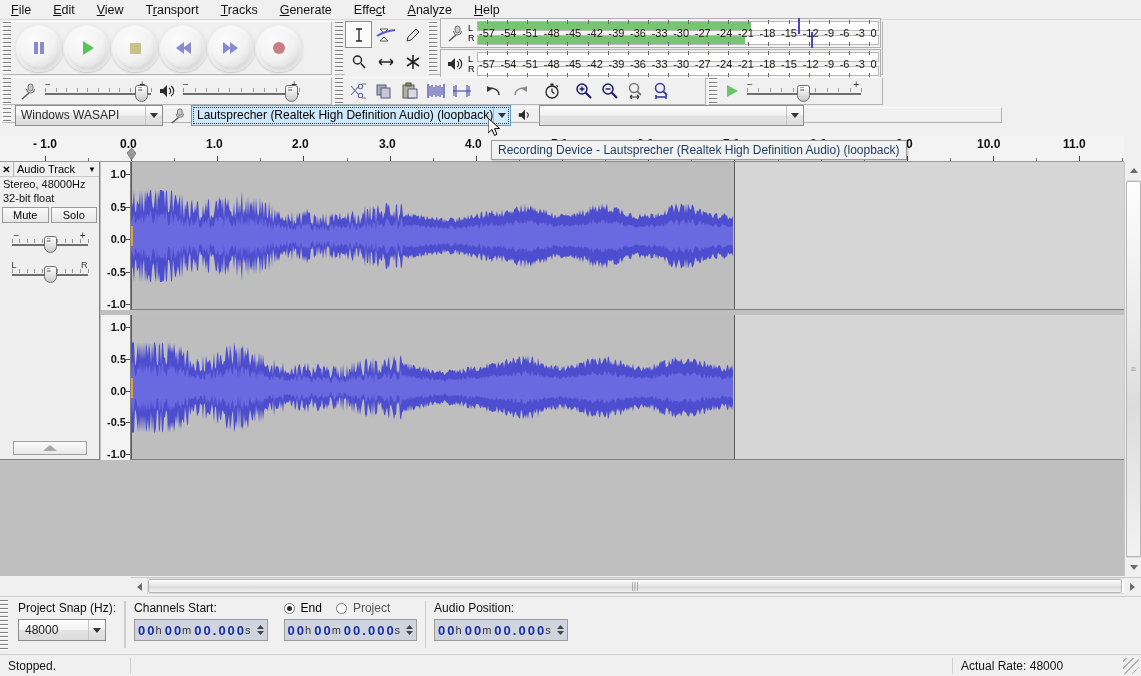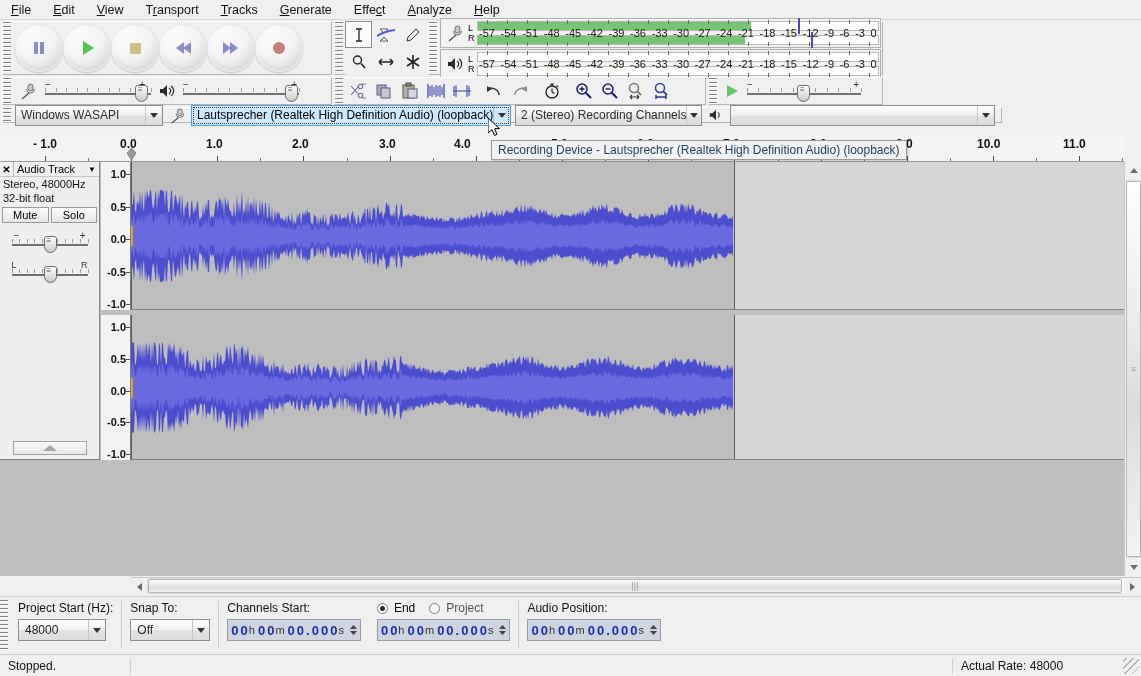--- a/index.html
+++ b/index.html
@@ -705,26 +705,20 @@
           <path d="M7.5 7 a4 4 0 0 0 8 0" fill="none" stroke="#555" stroke-width="0.9"></path>
           <path d="M10 11 L3 17" stroke="#555" stroke-width="1.4"></path>
         </svg>
       </div>
       <div class="combo focused" style="width:320px;">
         <span>Lautsprecher (Realtek High Definition Audio) (loopback)</span>
         <span class="arrow">
             <i class="caret-down"></i>
           </span>
       </div>
-      <div class="combo" style="width:187px;">
-        <span>2 (Stereo) Recording Channels</span>
-        <span class="arrow">
-            <i class="caret-down"></i>
-          </span>
-      </div>
       <div class="meter-icon" style="width:20px;">
         <svg width="16" height="16" viewBox="0 0 18 18">
           <polygon points="2,7 5,7 9,3 9,15 5,11 2,11" fill="#2b2b2b"></polygon>
           <path d="M11 6 a3.5 3.5 0 0 1 0 6" fill="none" stroke="#2b2b2b" stroke-width="1.2"></path>
         </svg>
       </div>
       <div class="combo" style="width:265px;">
         <span class="arrow">
             <i class="caret-down"></i>
           </span>
@@ -742,21 +736,21 @@
       <div class="maj" style="left: 217px;"></div>
       <div class="lbl" style="left: 206px;">1.0</div>
       <div class="min" style="left: 260px;"></div>
       <div class="maj" style="left: 303px;"></div>
       <div class="lbl" style="left: 292px;">2.0</div>
       <div class="min" style="left: 347px;"></div>
       <div class="maj" style="left: 390px;"></div>
       <div class="lbl" style="left: 379px;">3.0</div>
       <div class="min" style="left: 433px;"></div>
       <div class="maj" style="left: 476px;"></div>
-      <div class="lbl" style="left: 454px;">4.0</div>
+      <div class="lbl" style="left: 465px;">4.0</div>
       <div class="min" style="left: 519px;"></div>
       <div class="maj" style="left: 562px;"></div>
       <div class="lbl" style="left: 551px;">5.0</div>
       <div class="min" style="left: 605px;"></div>
       <div class="maj" style="left: 648px;"></div>
       <div class="lbl" style="left: 637px;">6.0</div>
       <div class="min" style="left: 691px;"></div>
       <div class="maj" style="left: 734px;"></div>
       <div class="lbl" style="left: 723px;">7.0</div>
       <div class="min" style="left: 778px;"></div>
@@ -915,40 +909,31 @@
     <div class="sb-arrow" style="right:0;top:0;">
       <i class="tri tri-rt"></i>
     </div>
   </div>
   <div style="position:absolute;left:0;top:577px;width:131px;height:17px;background:#f0f0f0;"></div>
 
   <div class="selbar" style="top:596px; height:58px;">
     <div class="grip" style="height:50px;margin-top:3px;"></div>
 
     <div class="sb-group">
-      <div class="sb-label">Project Start (Hz):</div>
+      <div class="sb-label">Project Snap (Hz):</div>
       <div class="select-box" style="width:88px;">
         <span>48000</span>
         <span class="arrow">
             <i class="caret-down"></i>
           </span>
       </div>
     </div>
 
     <div class="sb-divider"></div>
 
-    <div class="sb-group">
-      <div class="sb-label">Snap To:</div>
-      <div class="select-box" style="width:80px;">
-        <span>Off</span>
-        <span class="arrow">
-            <i class="caret-down"></i>
-          </span>
-      </div>
-    </div>
 
     <div class="sb-divider"></div>
 
     <div class="sb-group">
       <div class="sb-label">Channels Start:</div>
       <div class="timefield" id="tf-start">
           <span class="d">0</span>
           <span class="d">0</span>
           <span class="u">h</span>
           <span class="d">0</span>

